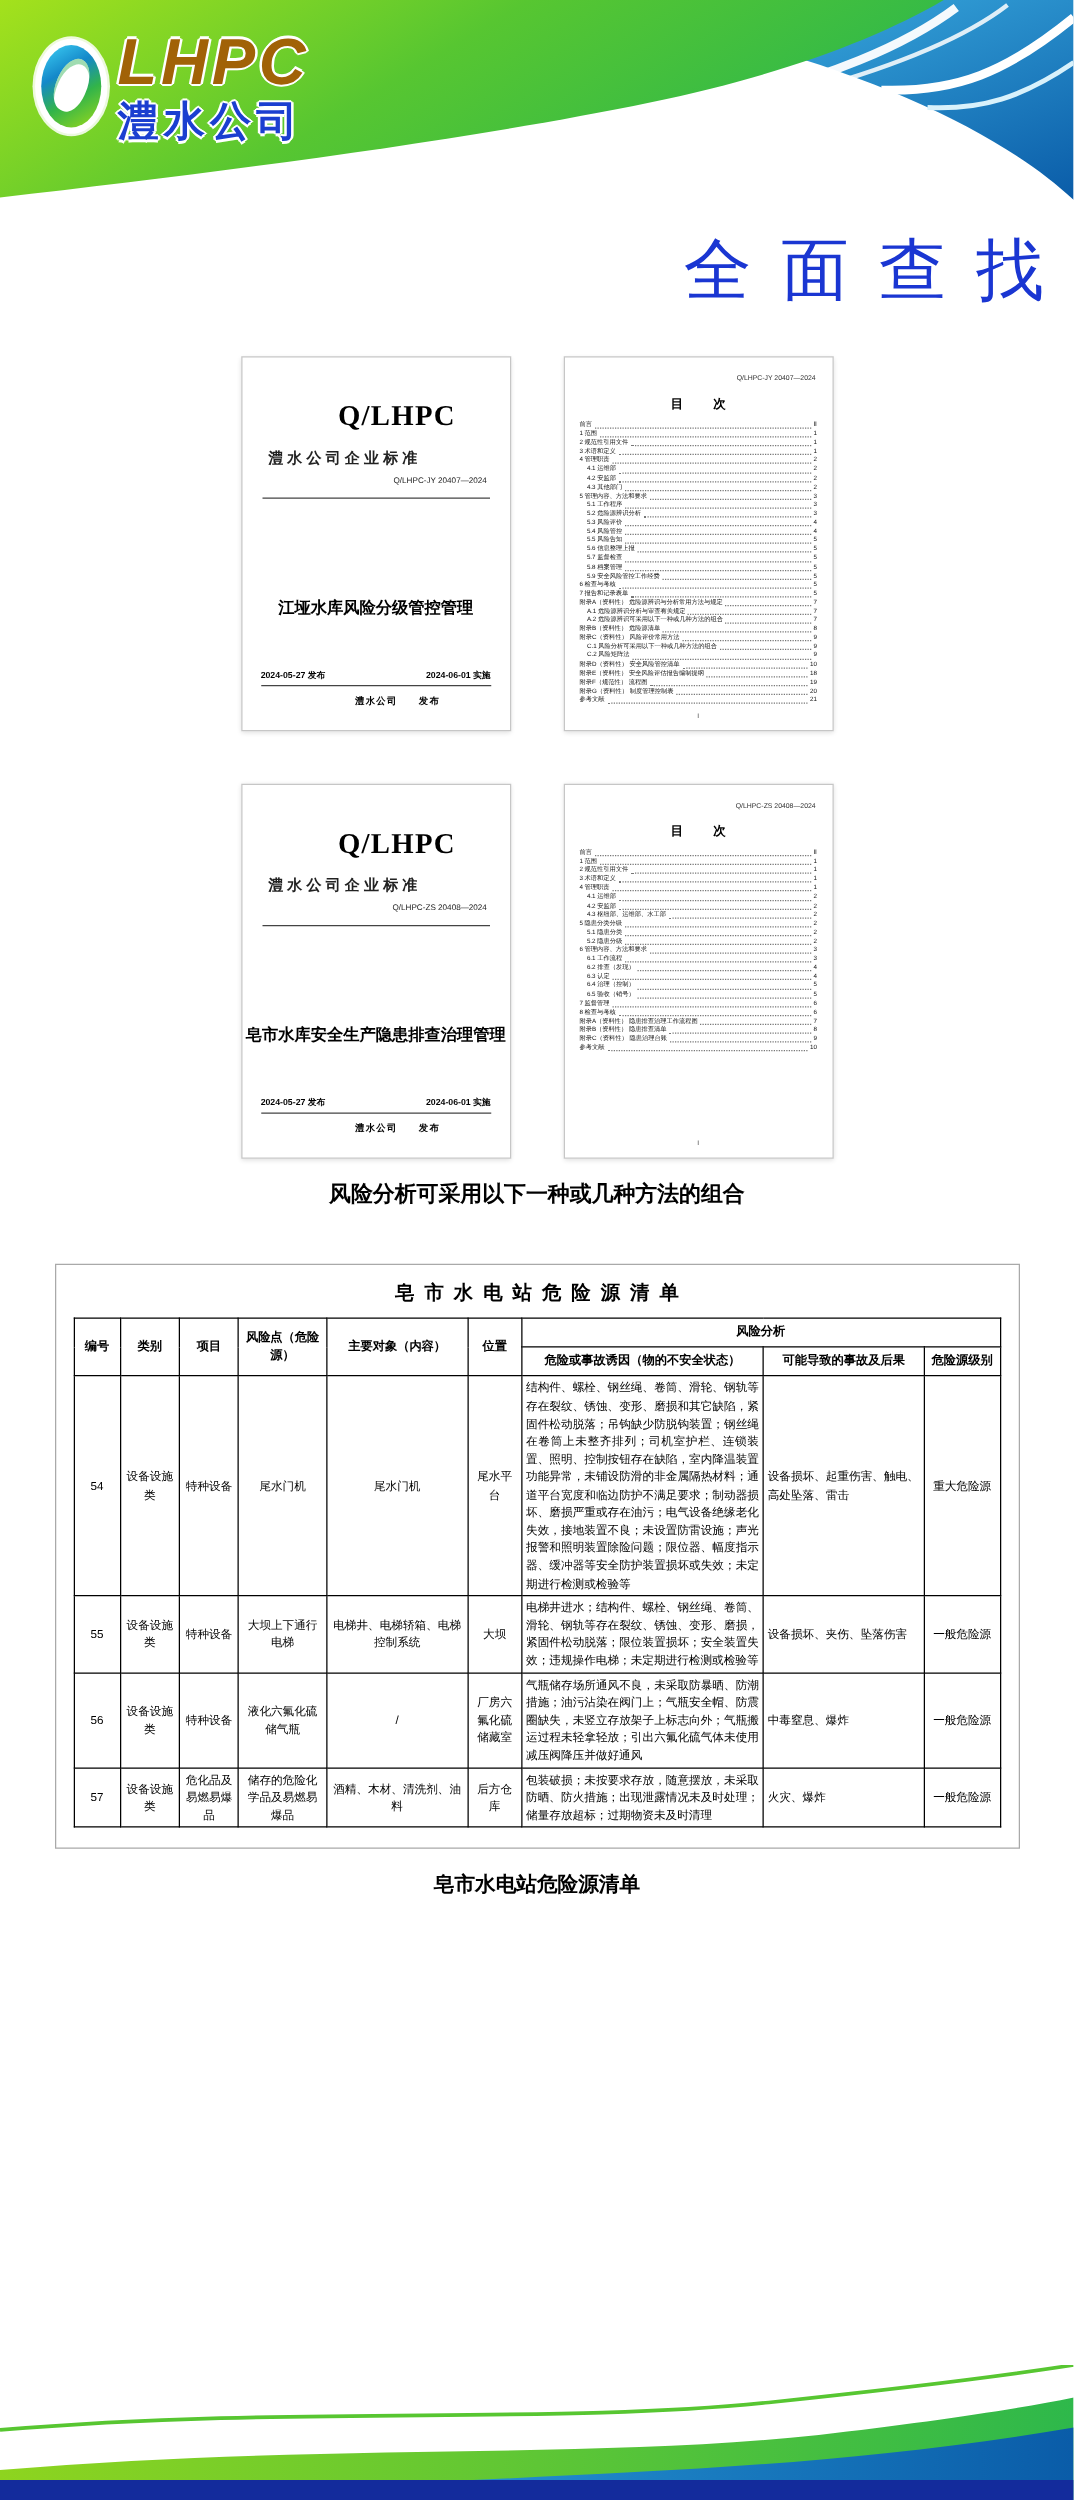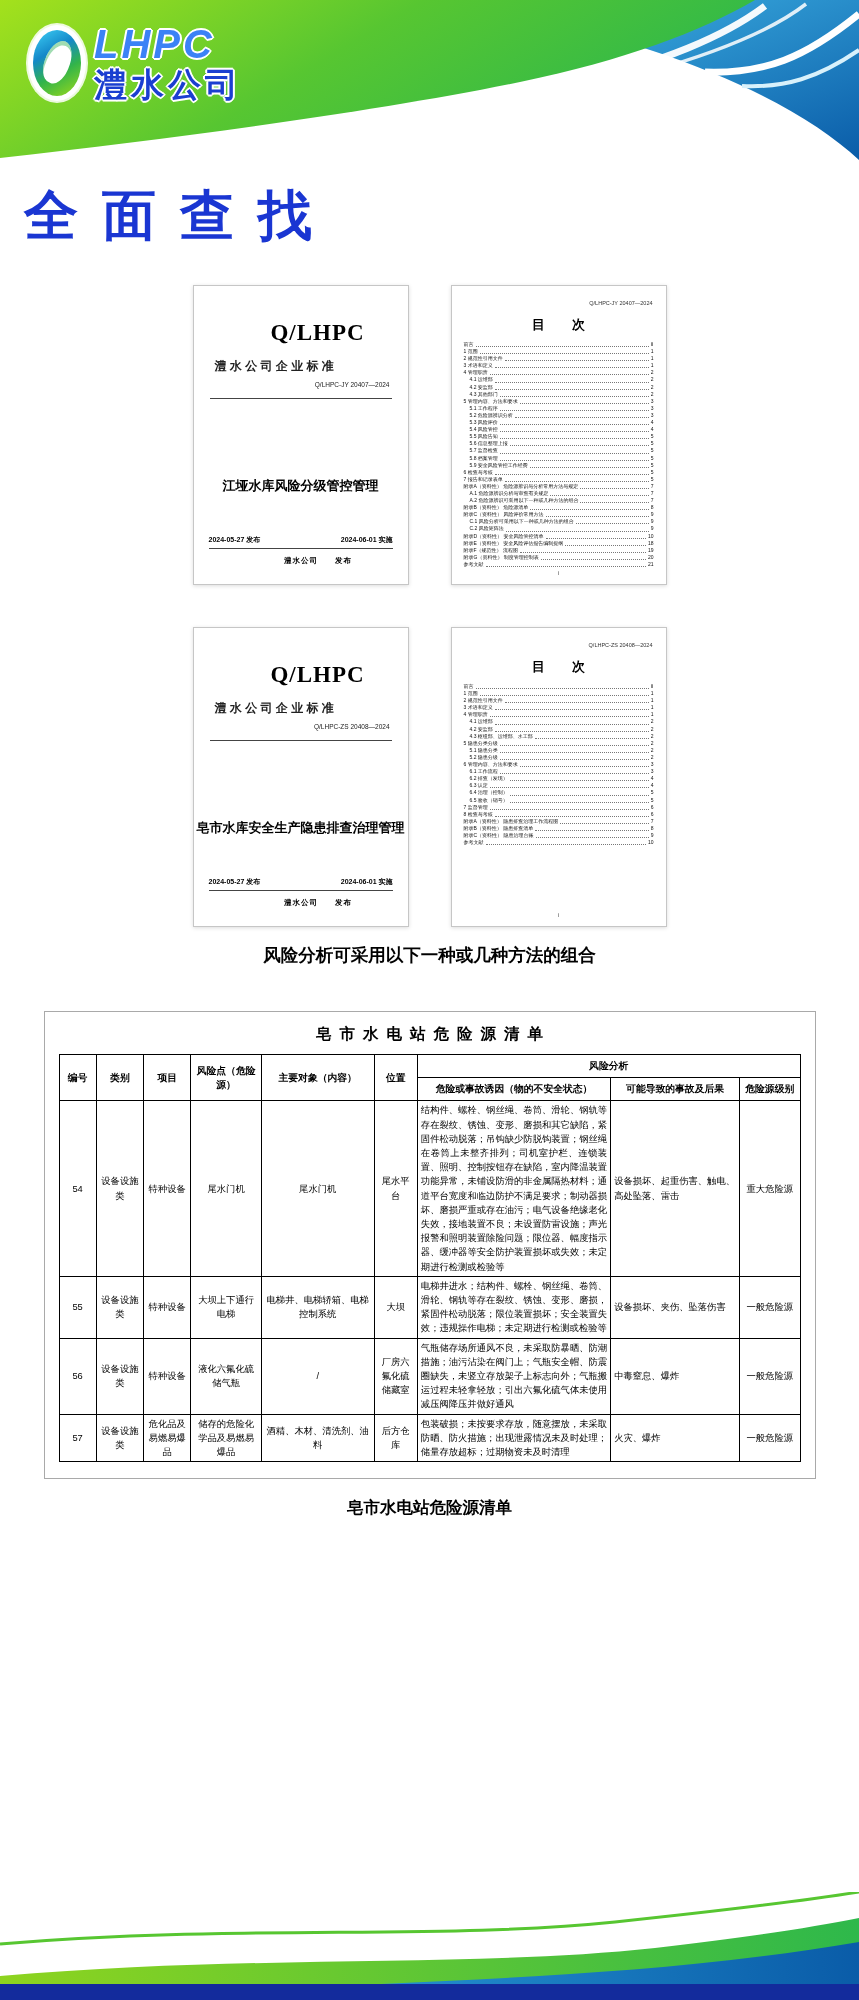--- a/index.html
+++ b/index.html
@@ -10,27 +10,27 @@
   .hdr svg{display:block;width:859px;height:172px;}
   .logo{position:absolute;top:24px;left:28px;display:flex;align-items:center;gap:8px;}
   .logo-swirl{width:58px;height:76px;border-radius:50%;background:#fff;position:relative;
               box-shadow:0 0 0 2px rgba(255,255,255,.85);}
   .logo-swirl::before{content:"";position:absolute;inset:5px;border-radius:50%;
               background:linear-gradient(150deg,#35c1ec 8%,#1488c9 34%,#32b44a 62%,#8fd51f 95%);}
   .logo-swirl::after{content:"";position:absolute;left:17px;top:15px;width:25px;height:44px;
               border-radius:60% 70% 55% 65%;background:#fff;transform:rotate(24deg);
               box-shadow:2px 4px 0 rgba(44,178,82,.45) inset;}
   .logo-text{display:flex;flex-direction:column;line-height:1;}
-  .logo-abbr{font-style:italic;font-weight:900;font-size:40px;letter-spacing:3px;color:#3b82f6;
+  .logo-abbr{font-style:italic;font-weight:900;font-size:52px;letter-spacing:3px;color:#a16207;
              text-shadow:-2px 0 #fff,2px 0 #fff,0 -2px #fff,0 2px #fff,-1px -1px #fff,1px 1px #fff,-1px 1px #fff,1px -1px #fff;}
   .logo-cn{margin-top:4px;font-weight:900;font-size:33px;letter-spacing:4px;color:#1b3fd0;
              text-shadow:-2px 0 #fff,2px 0 #fff,0 -2px #fff,0 2px #fff,-1px -1px #fff,1px 1px #fff,-1px 1px #fff,1px -1px #fff;}
   
-  .main-title{margin:180px 0 0;text-align:left;font-family:"Liberation Serif",serif;
-              font-weight:700;font-size:54px;color:#1a36d2;letter-spacing:24px;text-indent:24px;}
+  .main-title{margin:180px 0 0;text-align:right;font-family:"Liberation Serif",serif;
+              font-weight:400;font-size:54px;color:#1a36d2;letter-spacing:24px;text-indent:24px;}
   .para{margin:30px 28px 0;font-size:33px;line-height:48px;font-weight:700;color:#0d0d0d;
         text-align:justify;text-indent:2em;}
   .para2{margin-top:68px;}
   
   .pair{display:flex;justify-content:center;gap:42px;}
   .pair1{margin-top:32px;}
   .pair2{margin-top:42px;}
   .page{width:216px;height:300px;background:#fff;border:1px solid #c6c6c6;position:relative;
         box-shadow:0 1px 4px rgba(0,0,0,.14);box-sizing:border-box;}
   .qlhpc{margin-top:34px;text-align:center;padding-left:34px;
@@ -38,21 +38,21 @@
   .orgline{width:172px;margin:12px auto 0;display:flex;justify-content:space-between;
            font-size:12px;font-weight:700;color:#222;}
   .stdno{width:178px;margin:6px auto 0;text-align:right;font-size:6.5px;color:#222;}
   .covline{width:182px;margin:10px auto 0;border-top:1.5px solid #444;}
   .covtitle{margin-top:78px;text-align:center;font-size:13px;font-weight:700;}
   .covfoot{position:absolute;bottom:18px;left:0;right:0;}
   .dates{width:184px;margin:0 auto;display:flex;justify-content:space-between;
          font-size:7px;font-weight:700;border-bottom:1px solid #444;padding-bottom:3px;}
   .pub{margin-top:7px;text-align:center;font-size:7.5px;font-weight:700;letter-spacing:1px;padding-left:35px;}
   .tocno{text-align:right;padding:14px 13px 0 0;font-size:5.5px;color:#333;}
-  .toctitle{text-align:center;font-size:13px;font-weight:700;letter-spacing:7px;text-indent:7px;margin:10px 0 7px;}
+  .toctitle{text-align:center;font-size:10px;font-weight:700;letter-spacing:7px;text-indent:7px;margin:10px 0 7px;}
   .tocbody{padding:0 12px;font-size:5px;line-height:7.1px;color:#111;}
   .toc-row{display:flex;align-items:flex-end;}
   .toc-t{white-space:nowrap;}
   .toc-dots{flex:1;border-bottom:1px dotted #777;margin:0 2px 1px;}
   .toc-foot{position:absolute;bottom:8px;left:0;right:0;text-align:center;font-size:5px;color:#444;}
   .doc-caption{margin-top:16px;text-align:center;font-size:17.5px;font-weight:800;color:#000;}
   
   .table-wrap{width:772px;margin:44px auto 0;border:1px solid #a9a9a9;
               padding:10px 14px 16px;box-sizing:border-box;background:#fff;}
   .table-title{text-align:center;font-size:15.5px;font-weight:800;letter-spacing:8px;text-indent:8px;margin:2px 0 9px;}

